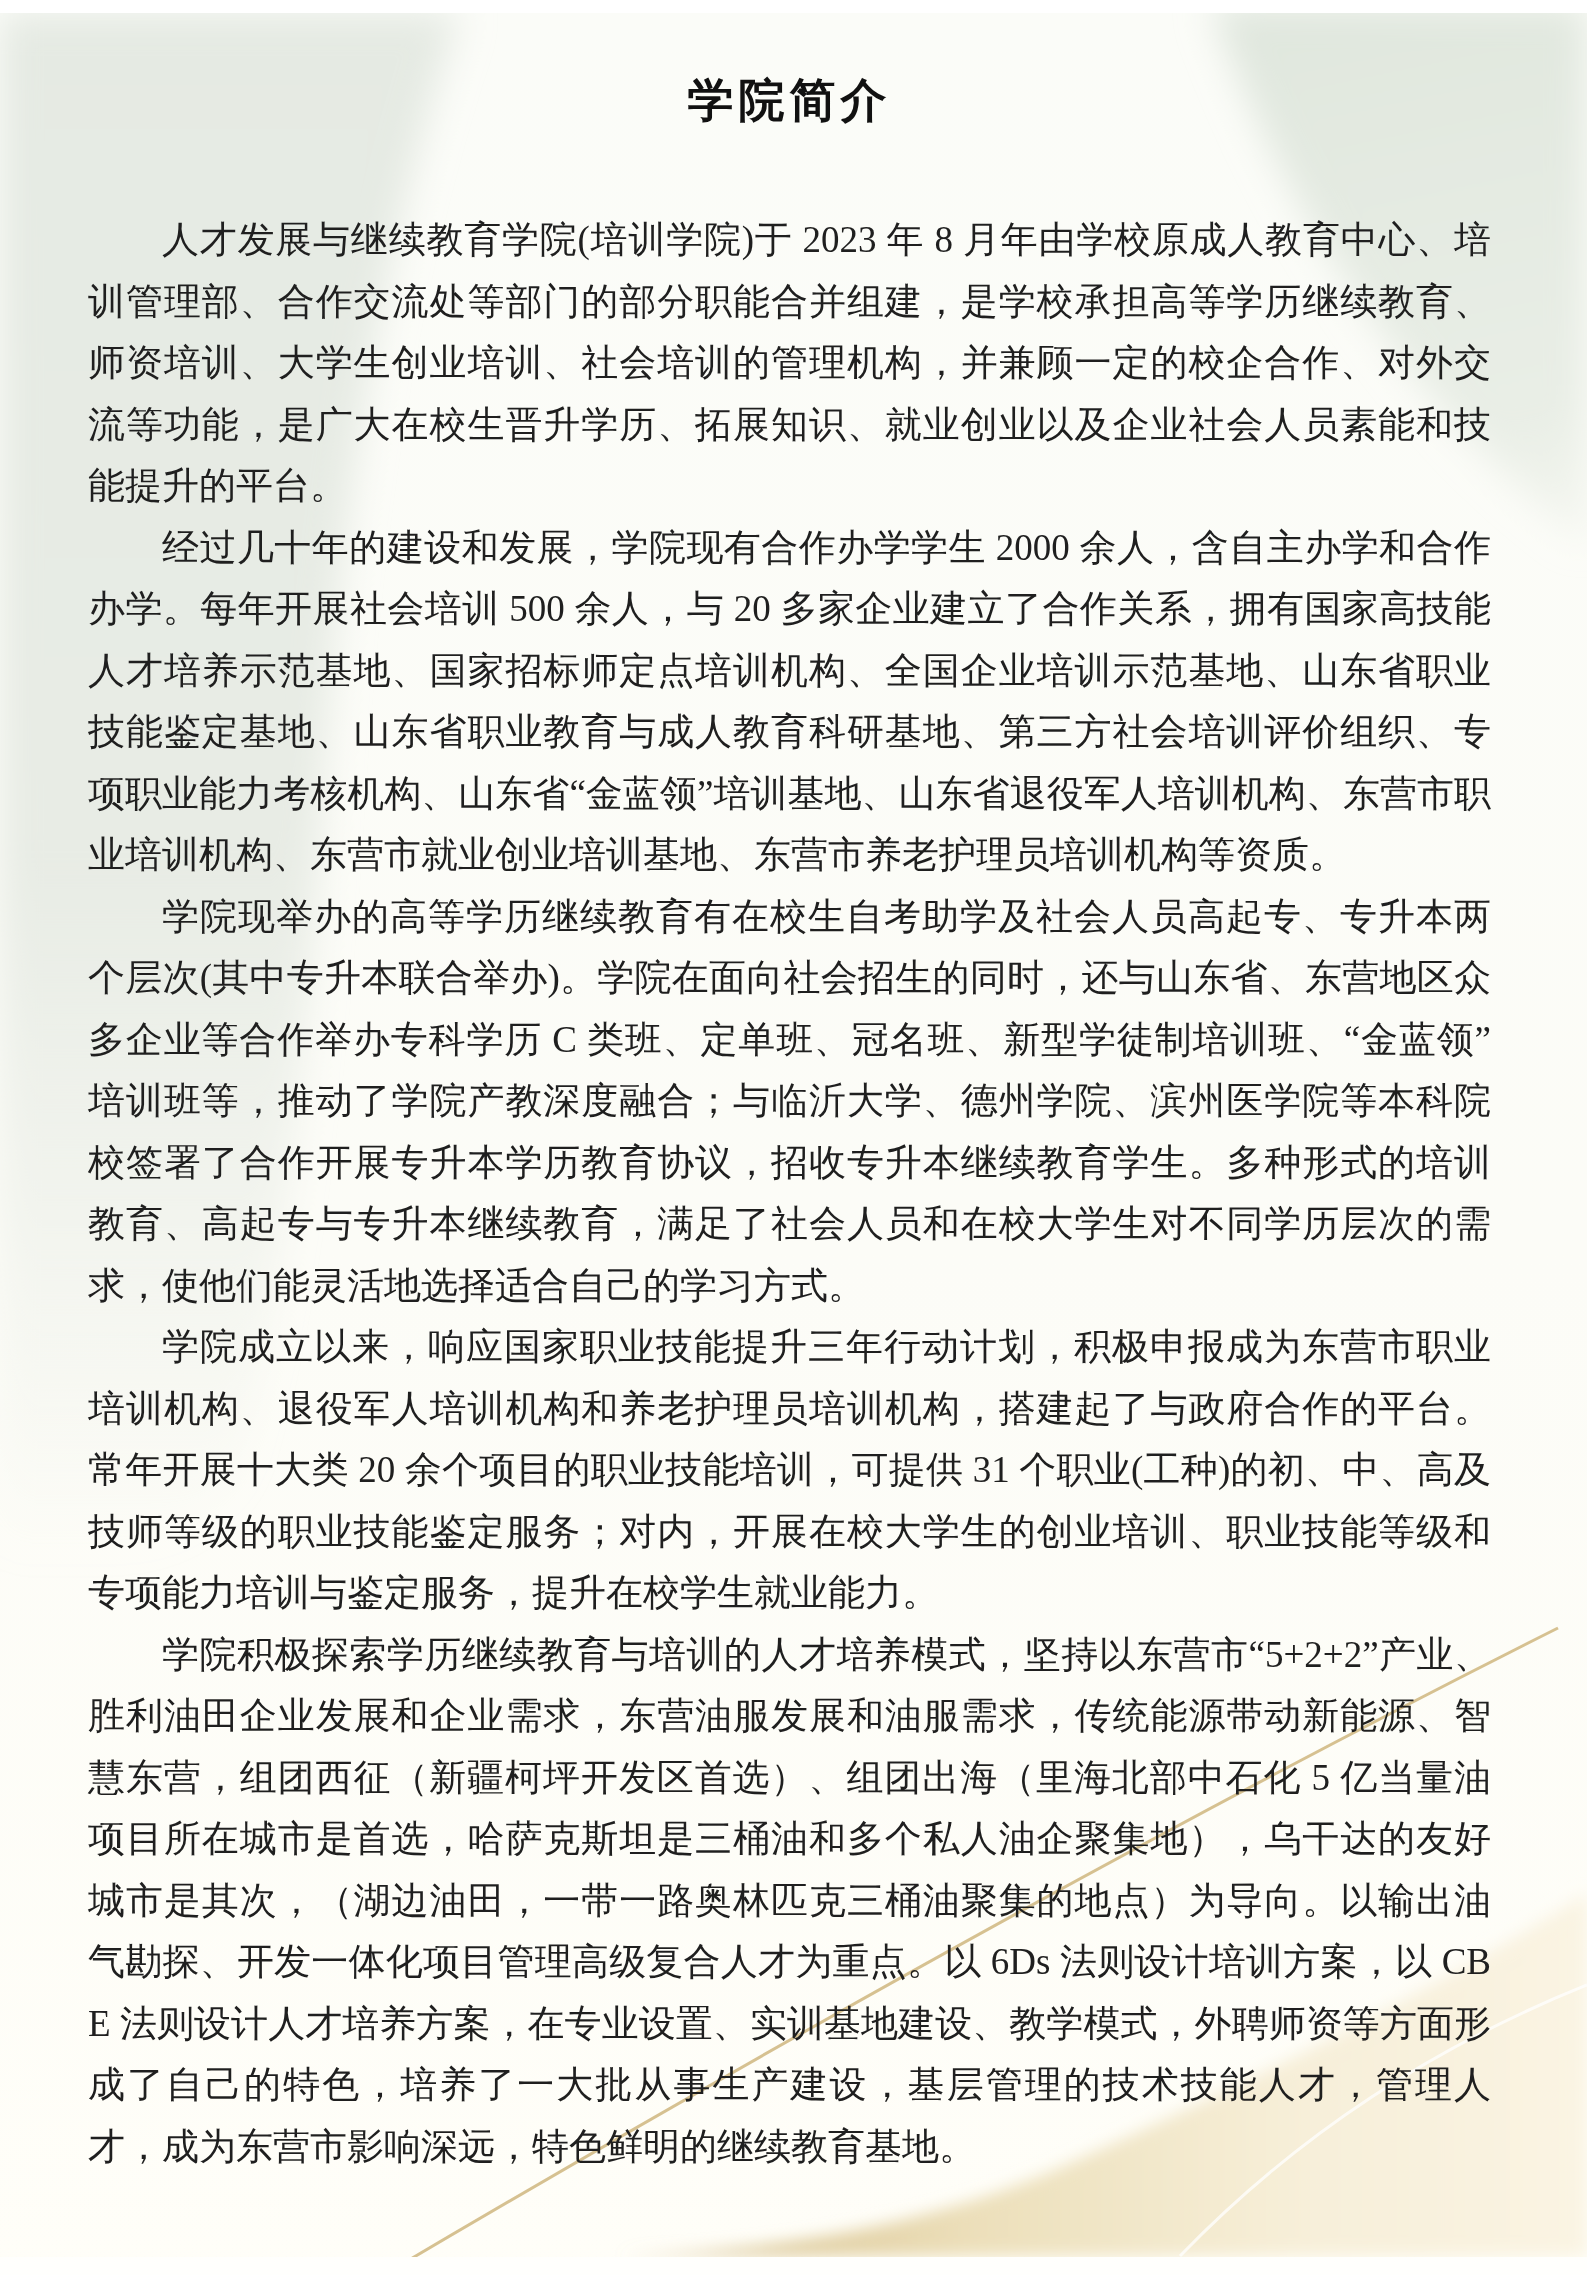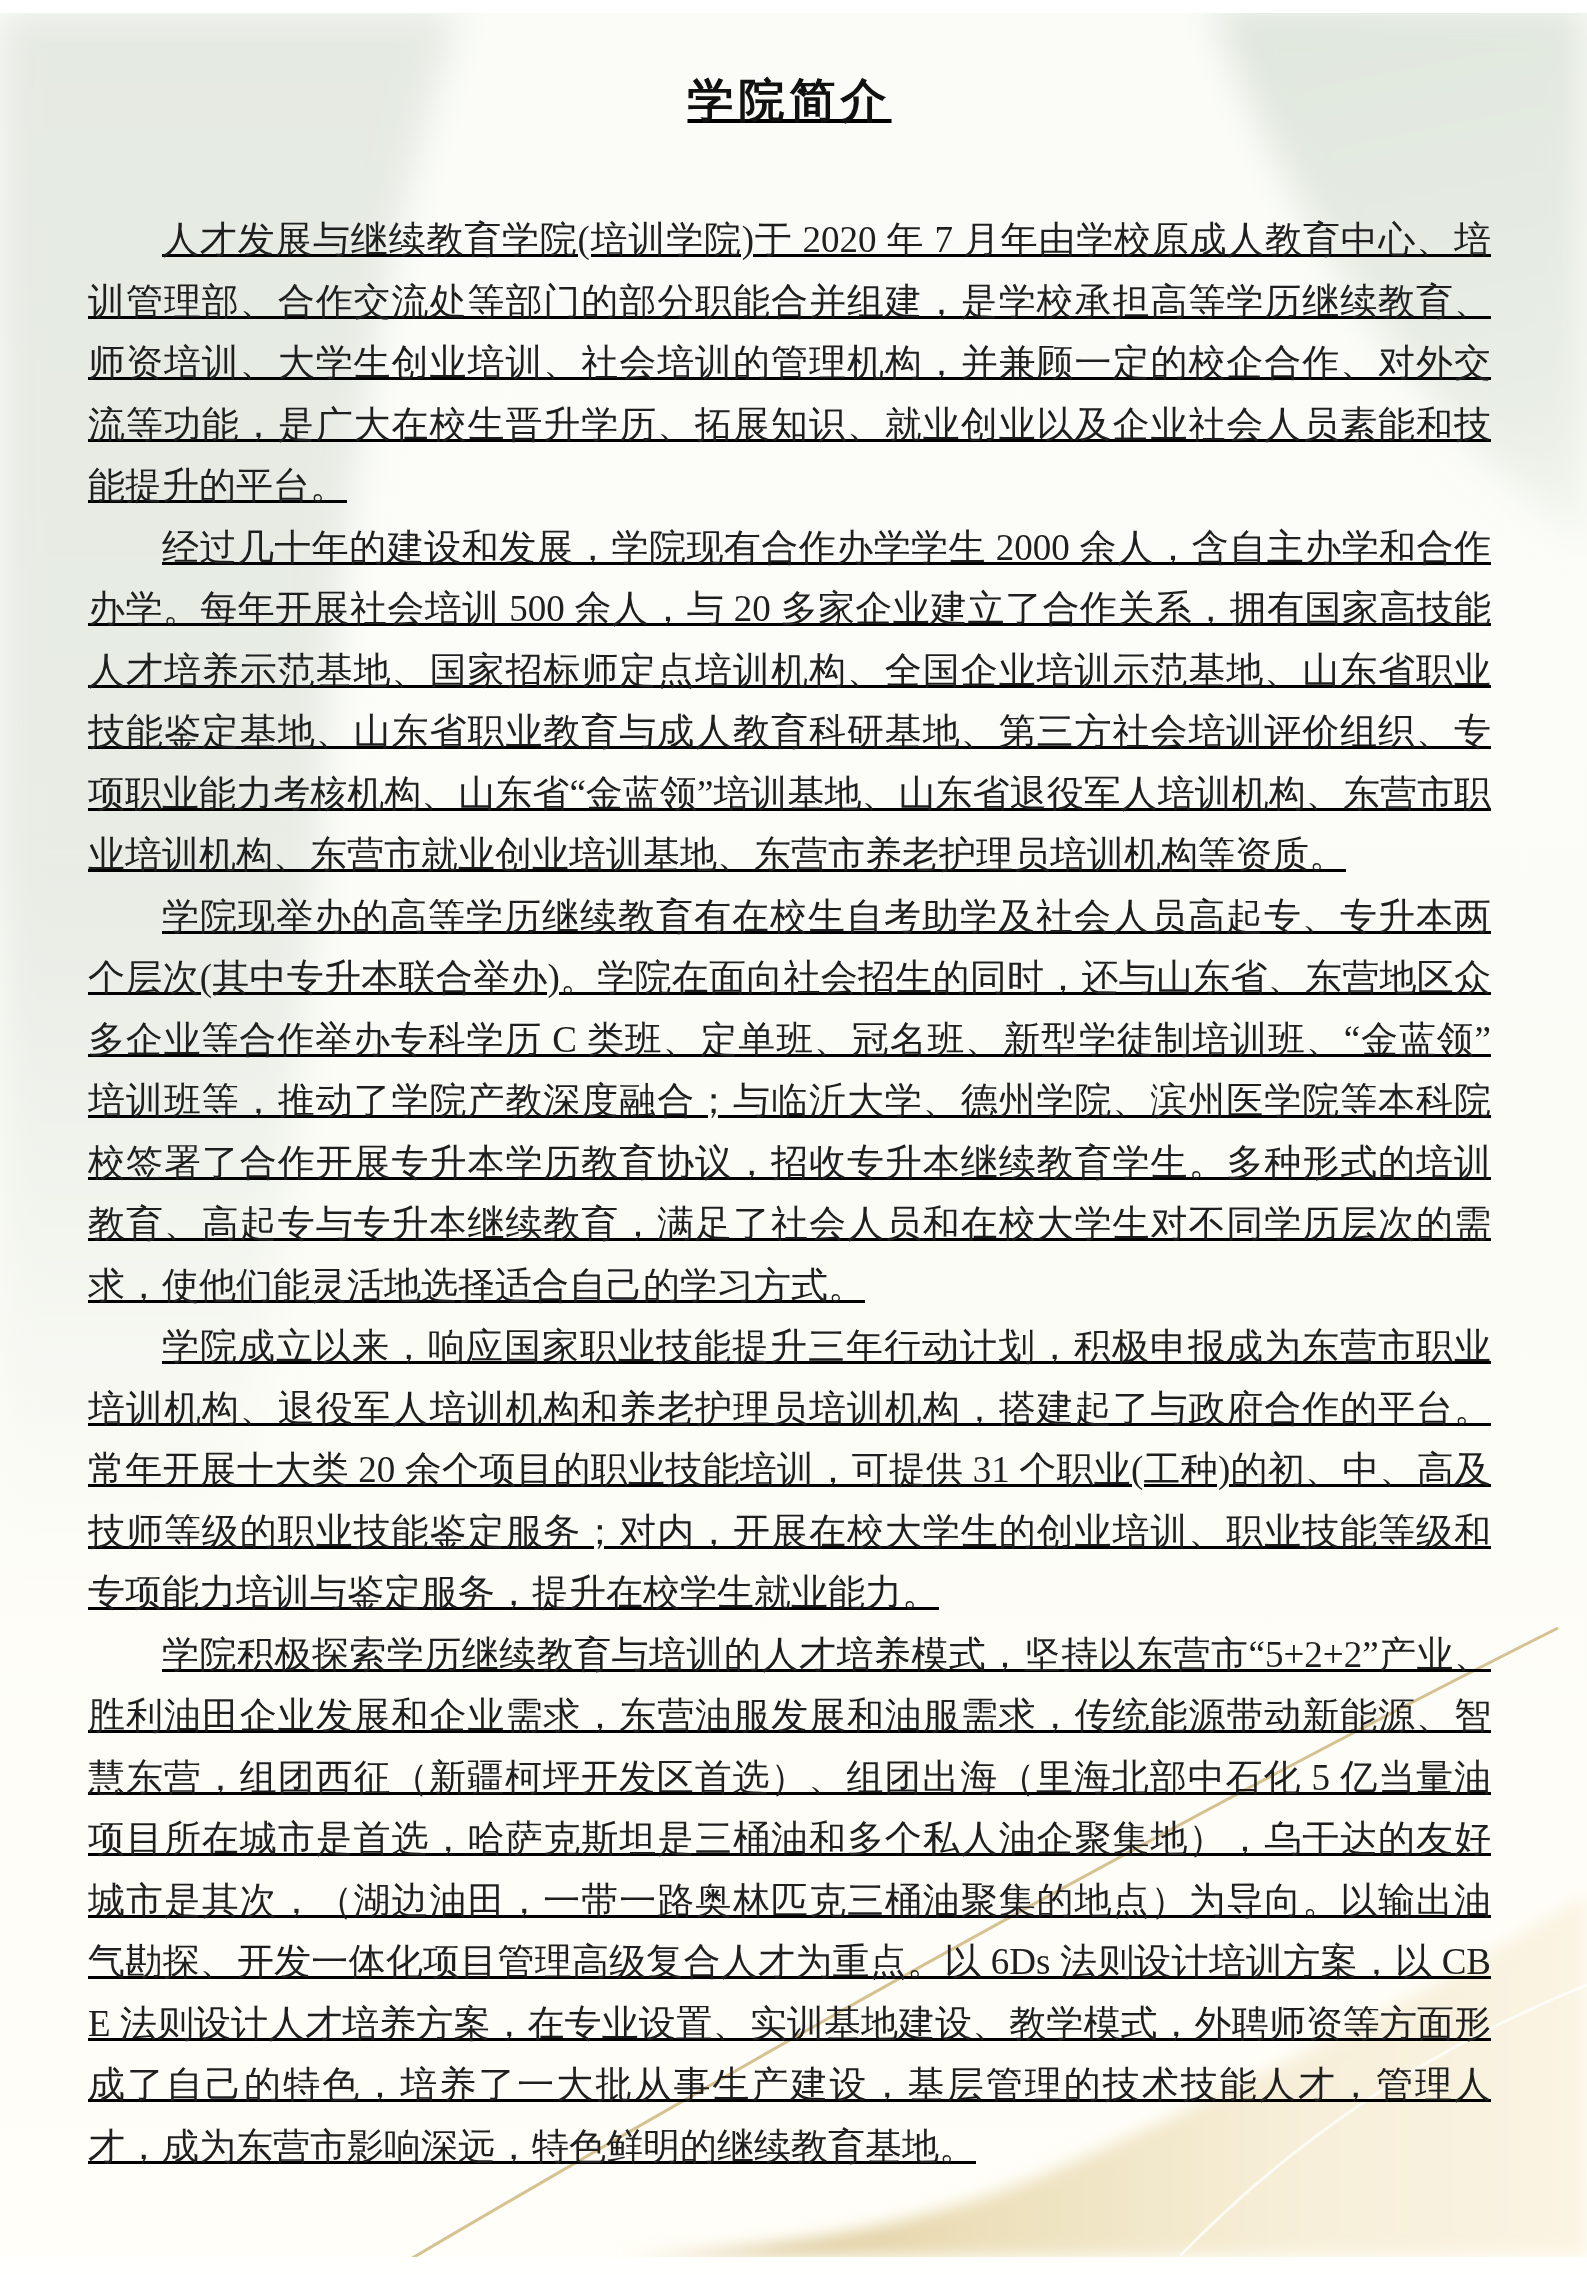--- a/index.html
+++ b/index.html
@@ -21,21 +21,20 @@
     width: 100%;
     height: 100%;
     pointer-events: none;
   }
   .content {
     position: absolute;
     left: 88px;
     right: 96px;
     top: 52px;
     z-index: 2;
-    text-decoration: underline;
   }
   h1.doc-title {
     margin: 23px 0 84px 0;
     text-align: center;
     font-family: "Liberation Sans", "DejaVu Sans", sans-serif;
     font-weight: 700;
     font-size: 46px;
     line-height: 50px;
     letter-spacing: 5px;
     color: #111111;
@@ -94,21 +93,21 @@
     <path d="M1180,2256 Q1350,2080 1587,1985" fill="none" stroke="#ffffff" stroke-width="3" opacity="0.75"></path>
 
     <rect x="0" y="0" width="1587" height="13" fill="#ffffff"></rect>
     <rect x="0" y="2257" width="1587" height="18" fill="#fffffd"></rect>
   </svg>
 
   <div class="content">
     <h1 class="doc-title">学院简介</h1>
 
     <div class="doc-body">
-      <p>人才发展与继续教育学院(培训学院)于 2020 年 7 月年由学校原成人教育中心、培训管理部、合作交流处等部门的部分职能合并组建，是学校承担高等学历继续教育、师资培训、大学生创业培训、社会培训的管理机构，并兼顾一定的校企合作、对外交流等功能，是广大在校生晋升学历、拓展知识、就业创业以及企业社会人员素能和技能提升的平台。</p>
+      <p>人才发展与继续教育学院(培训学院)于 2023 年 8 月年由学校原成人教育中心、培训管理部、合作交流处等部门的部分职能合并组建，是学校承担高等学历继续教育、师资培训、大学生创业培训、社会培训的管理机构，并兼顾一定的校企合作、对外交流等功能，是广大在校生晋升学历、拓展知识、就业创业以及企业社会人员素能和技能提升的平台。</p>
       <p>经过几十年的建设和发展，学院现有合作办学学生 2000 余人，含自主办学和合作办学。每年开展社会培训 500 余人，与 20 多家企业建立了合作关系，拥有国家高技能人才培养示范基地、国家招标师定点培训机构、全国企业培训示范基地、山东省职业技能鉴定基地、山东省职业教育与成人教育科研基地、第三方社会培训评价组织、专项职业能力考核机构、山东省“金蓝领”培训基地、山东省退役军人培训机构、东营市职业培训机构、东营市就业创业培训基地、东营市养老护理员培训机构等资质。</p>
       <p>学院现举办的高等学历继续教育有在校生自考助学及社会人员高起专、专升本两个层次(其中专升本联合举办)。学院在面向社会招生的同时，还与山东省、东营地区众多企业等合作举办专科学历 C 类班、定单班、冠名班、新型学徒制培训班、“金蓝领”培训班等，推动了学院产教深度融合；与临沂大学、德州学院、滨州医学院等本科院校签署了合作开展专升本学历教育协议，招收专升本继续教育学生。多种形式的培训教育、高起专与专升本继续教育，满足了社会人员和在校大学生对不同学历层次的需求，使他们能灵活地选择适合自己的学习方式。</p>
       <p>学院成立以来，响应国家职业技能提升三年行动计划，积极申报成为东营市职业培训机构、退役军人培训机构和养老护理员培训机构，搭建起了与政府合作的平台。常年开展十大类 20 余个项目的职业技能培训，可提供 31 个职业(工种)的初、中、高及技师等级的职业技能鉴定服务；对内，开展在校大学生的创业培训、职业技能等级和专项能力培训与鉴定服务，提升在校学生就业能力。</p>
       <p>学院积极探索学历继续教育与培训的人才培养模式，坚持以东营市“5+2+2”产业、胜利油田企业发展和企业需求，东营油服发展和油服需求，传统能源带动新能源、智慧东营，组团西征（新疆柯坪开发区首选）、组团出海（里海北部中石化 5 亿当量油项目所在城市是首选，哈萨克斯坦是三桶油和多个私人油企聚集地），乌干达的友好城市是其次，（湖边油田，一带一路奥林匹克三桶油聚集的地点）为导向。以输出油气勘探、开发一体化项目管理高级复合人才为重点。以 6Ds 法则设计培训方案，以 CBE 法则设计人才培养方案，在专业设置、实训基地建设、教学模式，外聘师资等方面形成了自己的特色，培养了一大批从事生产建设，基层管理的技术技能人才，管理人才，成为东营市影响深远，特色鲜明的继续教育基地。</p>
     </div>
   </div>
 
 </div>
 
 </body></html>

